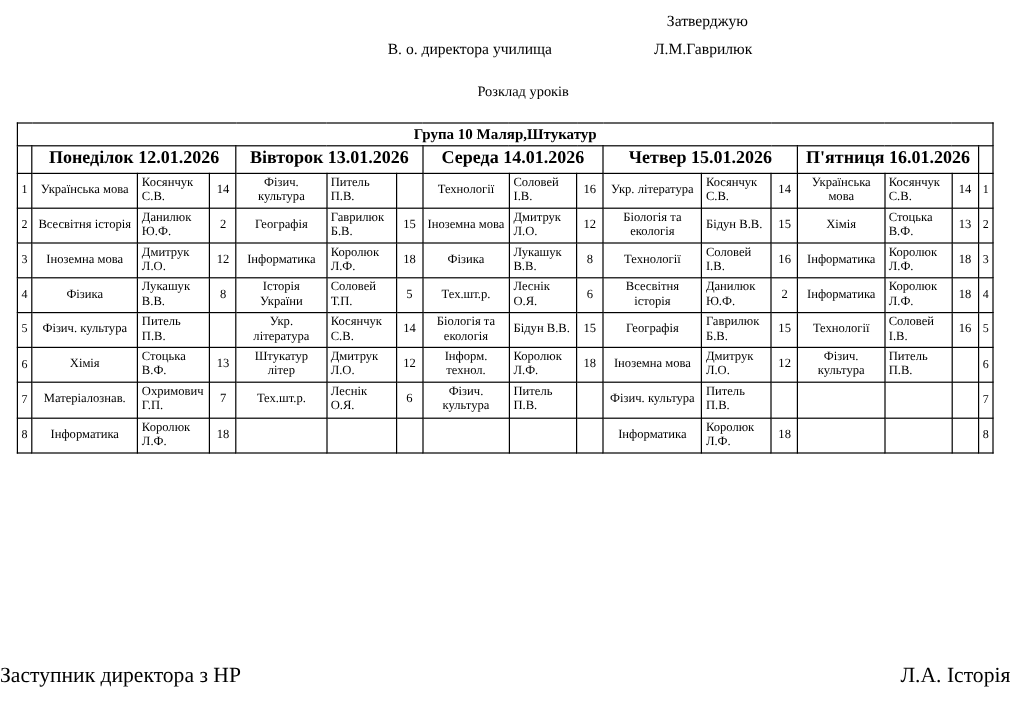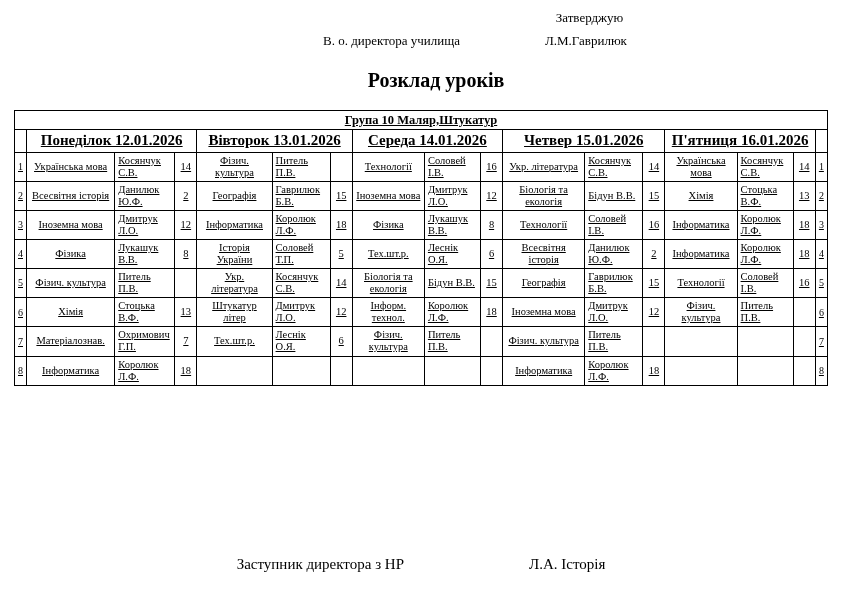--- a/index.html
+++ b/index.html
@@ -30,34 +30,33 @@
     display: flex;
     justify-content: center;
     padding-left: 108px;
     margin-top: 7px;
   }
   .approve-line2 .who {
     margin-right: 85px;
   }
   .doc-title {
     text-align: center;
-    font-size: 20px;
-    font-weight: bold;
+    font-size: 12px;
+    font-weight: normal;
     margin-top: 20px;
     padding-left: 30px;
   }
   .table-wrap {
     margin: 18px 14px 0 14px;
   }
   table.sched {
     border-collapse: collapse;
     width: 814px;
     table-layout: fixed;
     font-size: 10.5px;
-    text-decoration: underline;
   }
   table.sched td, table.sched th {
     border: 1px solid #000000;
     padding: 2px 3px;
     vertical-align: middle;
     line-height: 1.15;
   }
   .group-title {
     text-align: center;
     font-weight: bold;
@@ -85,23 +84,23 @@
     margin-top: 31px;
   }
   .room {
     text-align: center;
   }
   .footer {
     position: absolute;
     left: 0;
     right: 0;
     bottom: 22px;
-    font-size: 15px;
+    font-size: 18px;
     display: flex;
-    justify-content: center;
+    justify-content: space-between;
   }
   .footer .role {
     margin-right: 125px;
   }
 </style>
 </head>
 <body>
 
 <div class="header-block">
   <div class="approve-line1">Затверджую</div>

